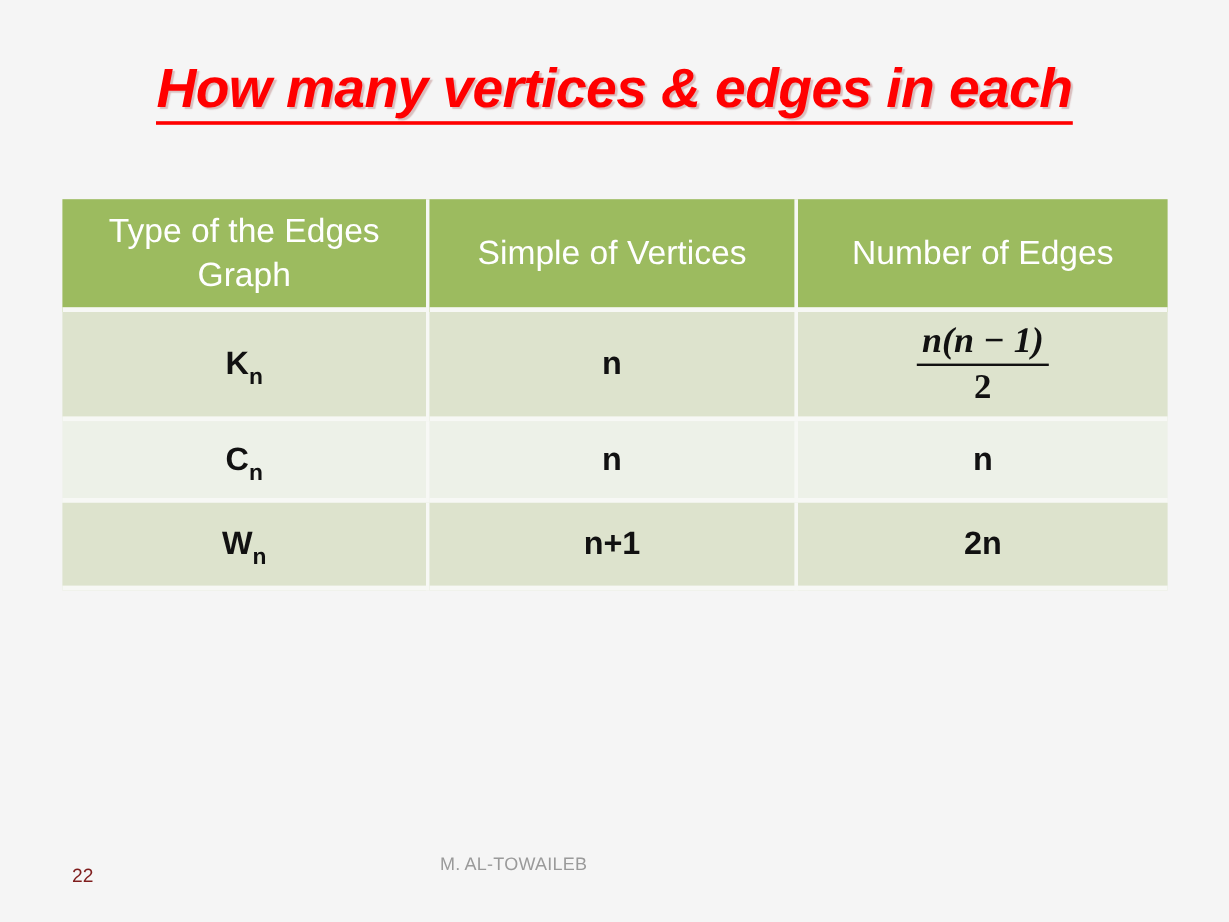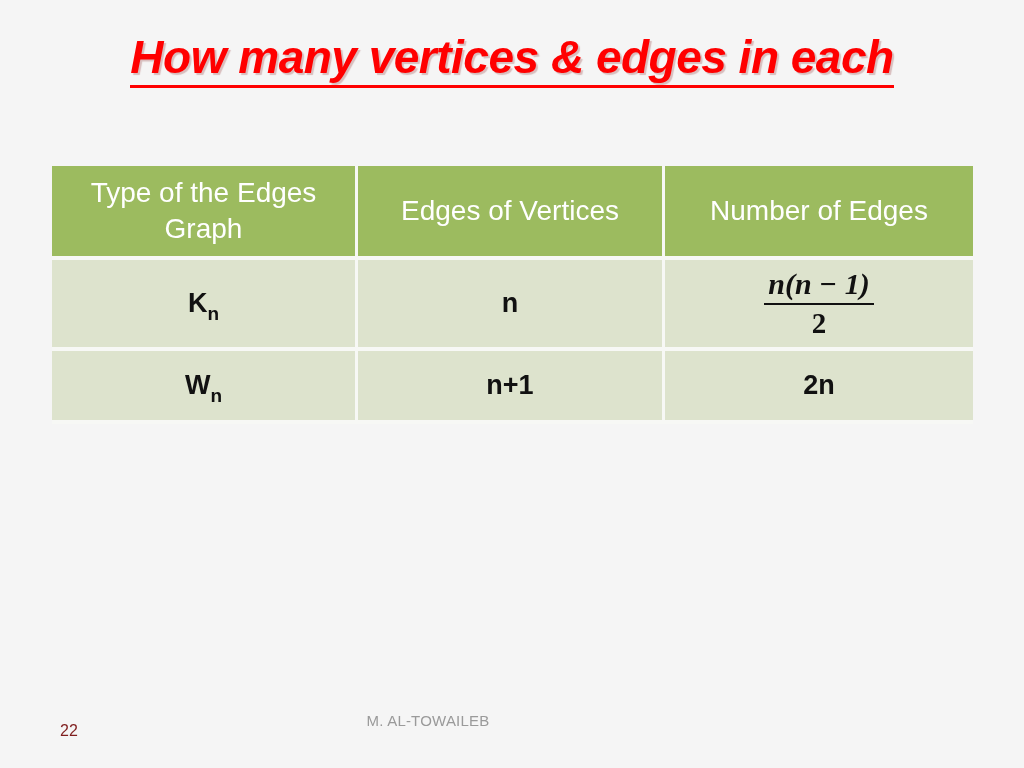--- a/index.html
+++ b/index.html
@@ -34,20 +34,21 @@
   .title-line {
     font-family: "Liberation Sans", sans-serif;
     font-size: 46px;
     line-height: 54px;
     font-weight: bold;
     font-style: italic;
     color: #ff0000;
     letter-spacing: -0.5px;
     text-shadow: 2px 2px 1px rgba(150, 60, 60, 0.30);
     white-space: nowrap;
+    margin-top: 16px;
   }
   .title-line > span {
     display: inline-block;
     border-bottom: 3px solid #ff0000;
     padding-bottom: 1px;
   }
 
   
   #vertex-edge-table {
     position: absolute;
@@ -166,41 +167,46 @@
       <col class="c1">
         <col class="c2">
         <col class="c3">
     </colgroup>
     <thead>
       <tr>
         <th>
             <span class="hdr-text">Type of the Edges Graph</span>
           </th>
         <th>
-            <span class="hdr-text">Edges of Vertices</span>
+            <span class="hdr-text">Simple of Vertices</span>
           </th>
         <th>
             <span class="hdr-text">Number of Edges</span>
           </th>
       </tr>
     </thead>
     <tbody>
 
       <tr class="row-dark r1">
         <td><span>K</span><span class="sub">n</span></td>
         <td>n</td>
         <td>
           <span class="fraction">
             <span class="num"><span>n</span><span>(n − 1)</span></span>
             <span class="bar"></span>
             <span class="den">2</span>
           </span>
         </td>
       </tr>
 
+      <tr class="row-light r2">
+        <td><span>C</span><span class="sub">n</span></td>
+        <td>n</td>
+        <td>n</td>
+      </tr>
 
       <tr class="row-dark r3">
         <td><span>W</span><span class="sub">n</span></td>
         <td>n+1</td>
         <td>2n</td>
       </tr>
 
     </tbody>
   </table>
 

